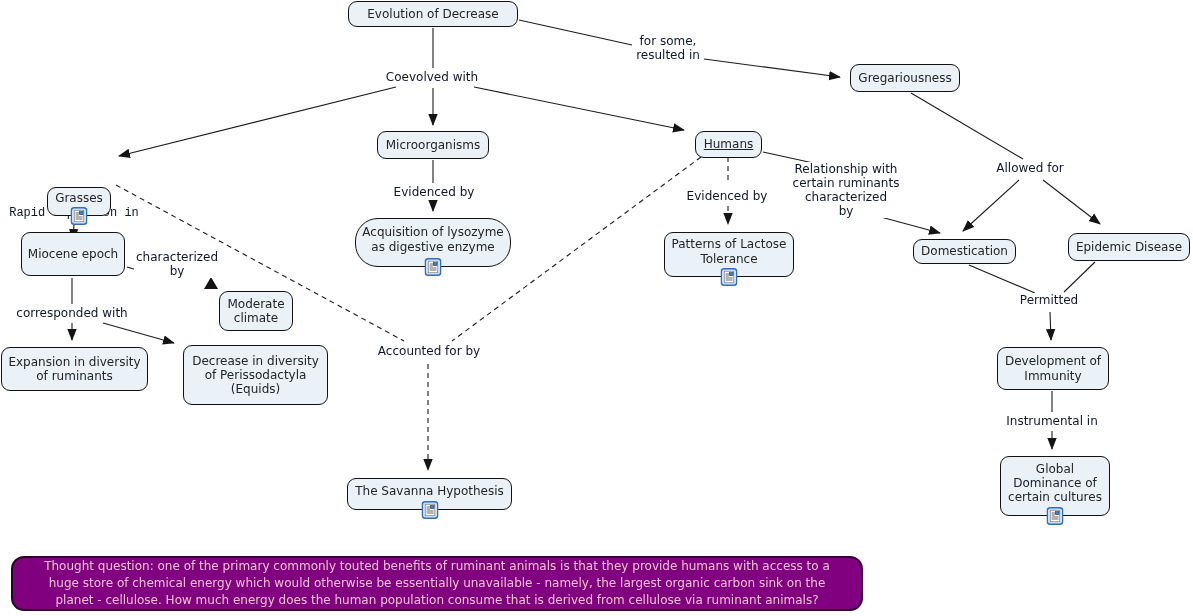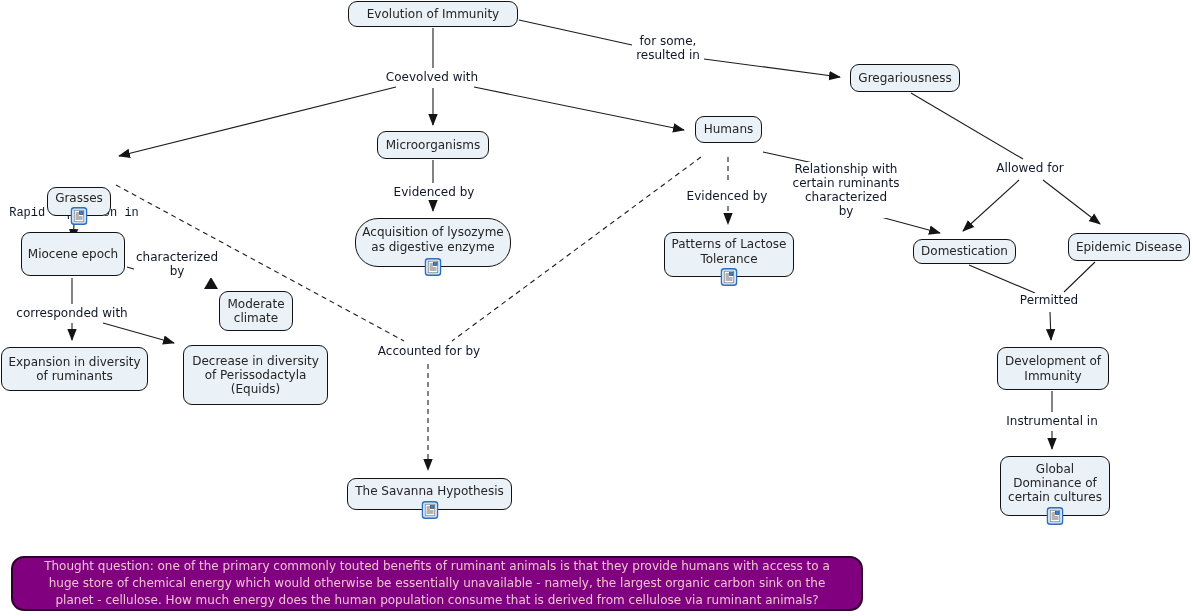--- a/index.html
+++ b/index.html
@@ -71,40 +71,40 @@
     <g stroke="#1c1c1c" stroke-width="1.1" fill="none" stroke-dasharray="5 4">
       <line x1="116" y1="185" x2="404" y2="341"></line>
       <line x1="701" y1="157" x2="452" y2="341"></line>
       <line x1="428" y1="364" x2="428" y2="470" marker-end="url(#arw)"></line>
       <line x1="728" y1="157" x2="728" y2="184"></line>
       <line x1="728" y1="206" x2="728" y2="224" marker-end="url(#arw)"></line>
     </g>
     <polygon points="204,289 218,289 211,277" fill="#141414"></polygon>
   </svg>
 
-  <div class="node" style="left:348px;top:1px;width:170px;height:26px;">Evolution of Immunity</div>
+  <div class="node" style="left:348px;top:1px;width:170px;height:26px;">Evolution of Decrease</div>
 
   <div class="node" style="left:850px;top:64px;width:110px;height:28px;">Gregariousness</div>
 
   <div class="node has-icon" style="left:47px;top:155px;width:64px;height:29px;margin-top:32px;">
     <span>Grasses</span>
     <span class="res-icon"><svg width="17" height="18" viewBox="0 0 17 18">
           <rect x="0.75" y="0.75" width="15.5" height="16.5" rx="3" fill="#cfe3f8" stroke="#2f6fbe" stroke-width="1.5"></rect>
           <rect x="3.8" y="3.3" width="9.4" height="11.4" fill="#ffffff" stroke="#8a8a8a" stroke-width="0.8"></rect>
           <line x1="5.1" y1="6" x2="12" y2="6" stroke="#555" stroke-width="0.9"></line>
           <line x1="5.1" y1="8" x2="8.4" y2="8" stroke="#555" stroke-width="0.9"></line>
           <line x1="5.1" y1="10" x2="12" y2="10" stroke="#555" stroke-width="0.9"></line>
           <line x1="5.1" y1="12" x2="12" y2="12" stroke="#555" stroke-width="0.9"></line>
           <rect x="8.9" y="4.4" width="3.7" height="3.3" fill="#3b7fd4" stroke="#333" stroke-width="0.5"></rect>
         </svg></span>
   </div>
 
   <div class="node" style="left:377px;top:131px;width:112px;height:28px;">Microorganisms</div>
 
-  <div class="node" style="left:695px;top:116px;width:67px;height:27px;">Humans</div>
+  <div class="node" style="left:695px;top:131px;width:67px;height:27px;text-decoration:underline;">Humans</div>
 
   <div class="node" style="left:21px;top:232px;width:104px;height:44px;text-align:right;">Miocene epoch</div>
 
   <div class="node" style="left:1px;top:347px;width:147px;height:44px;">Expansion in diversity of ruminants</div>
 
   <div class="node" style="left:219px;top:291px;width:74px;height:40px;">Moderate climate</div>
 
   <div class="node" style="left:183px;top:345px;width:145px;height:60px;">Decrease in diversity of Perissodactyla (Equids)</div>
 
   <div class="node has-icon" style="left:355px;top:218px;width:156px;height:49px;border-radius:23px;">

